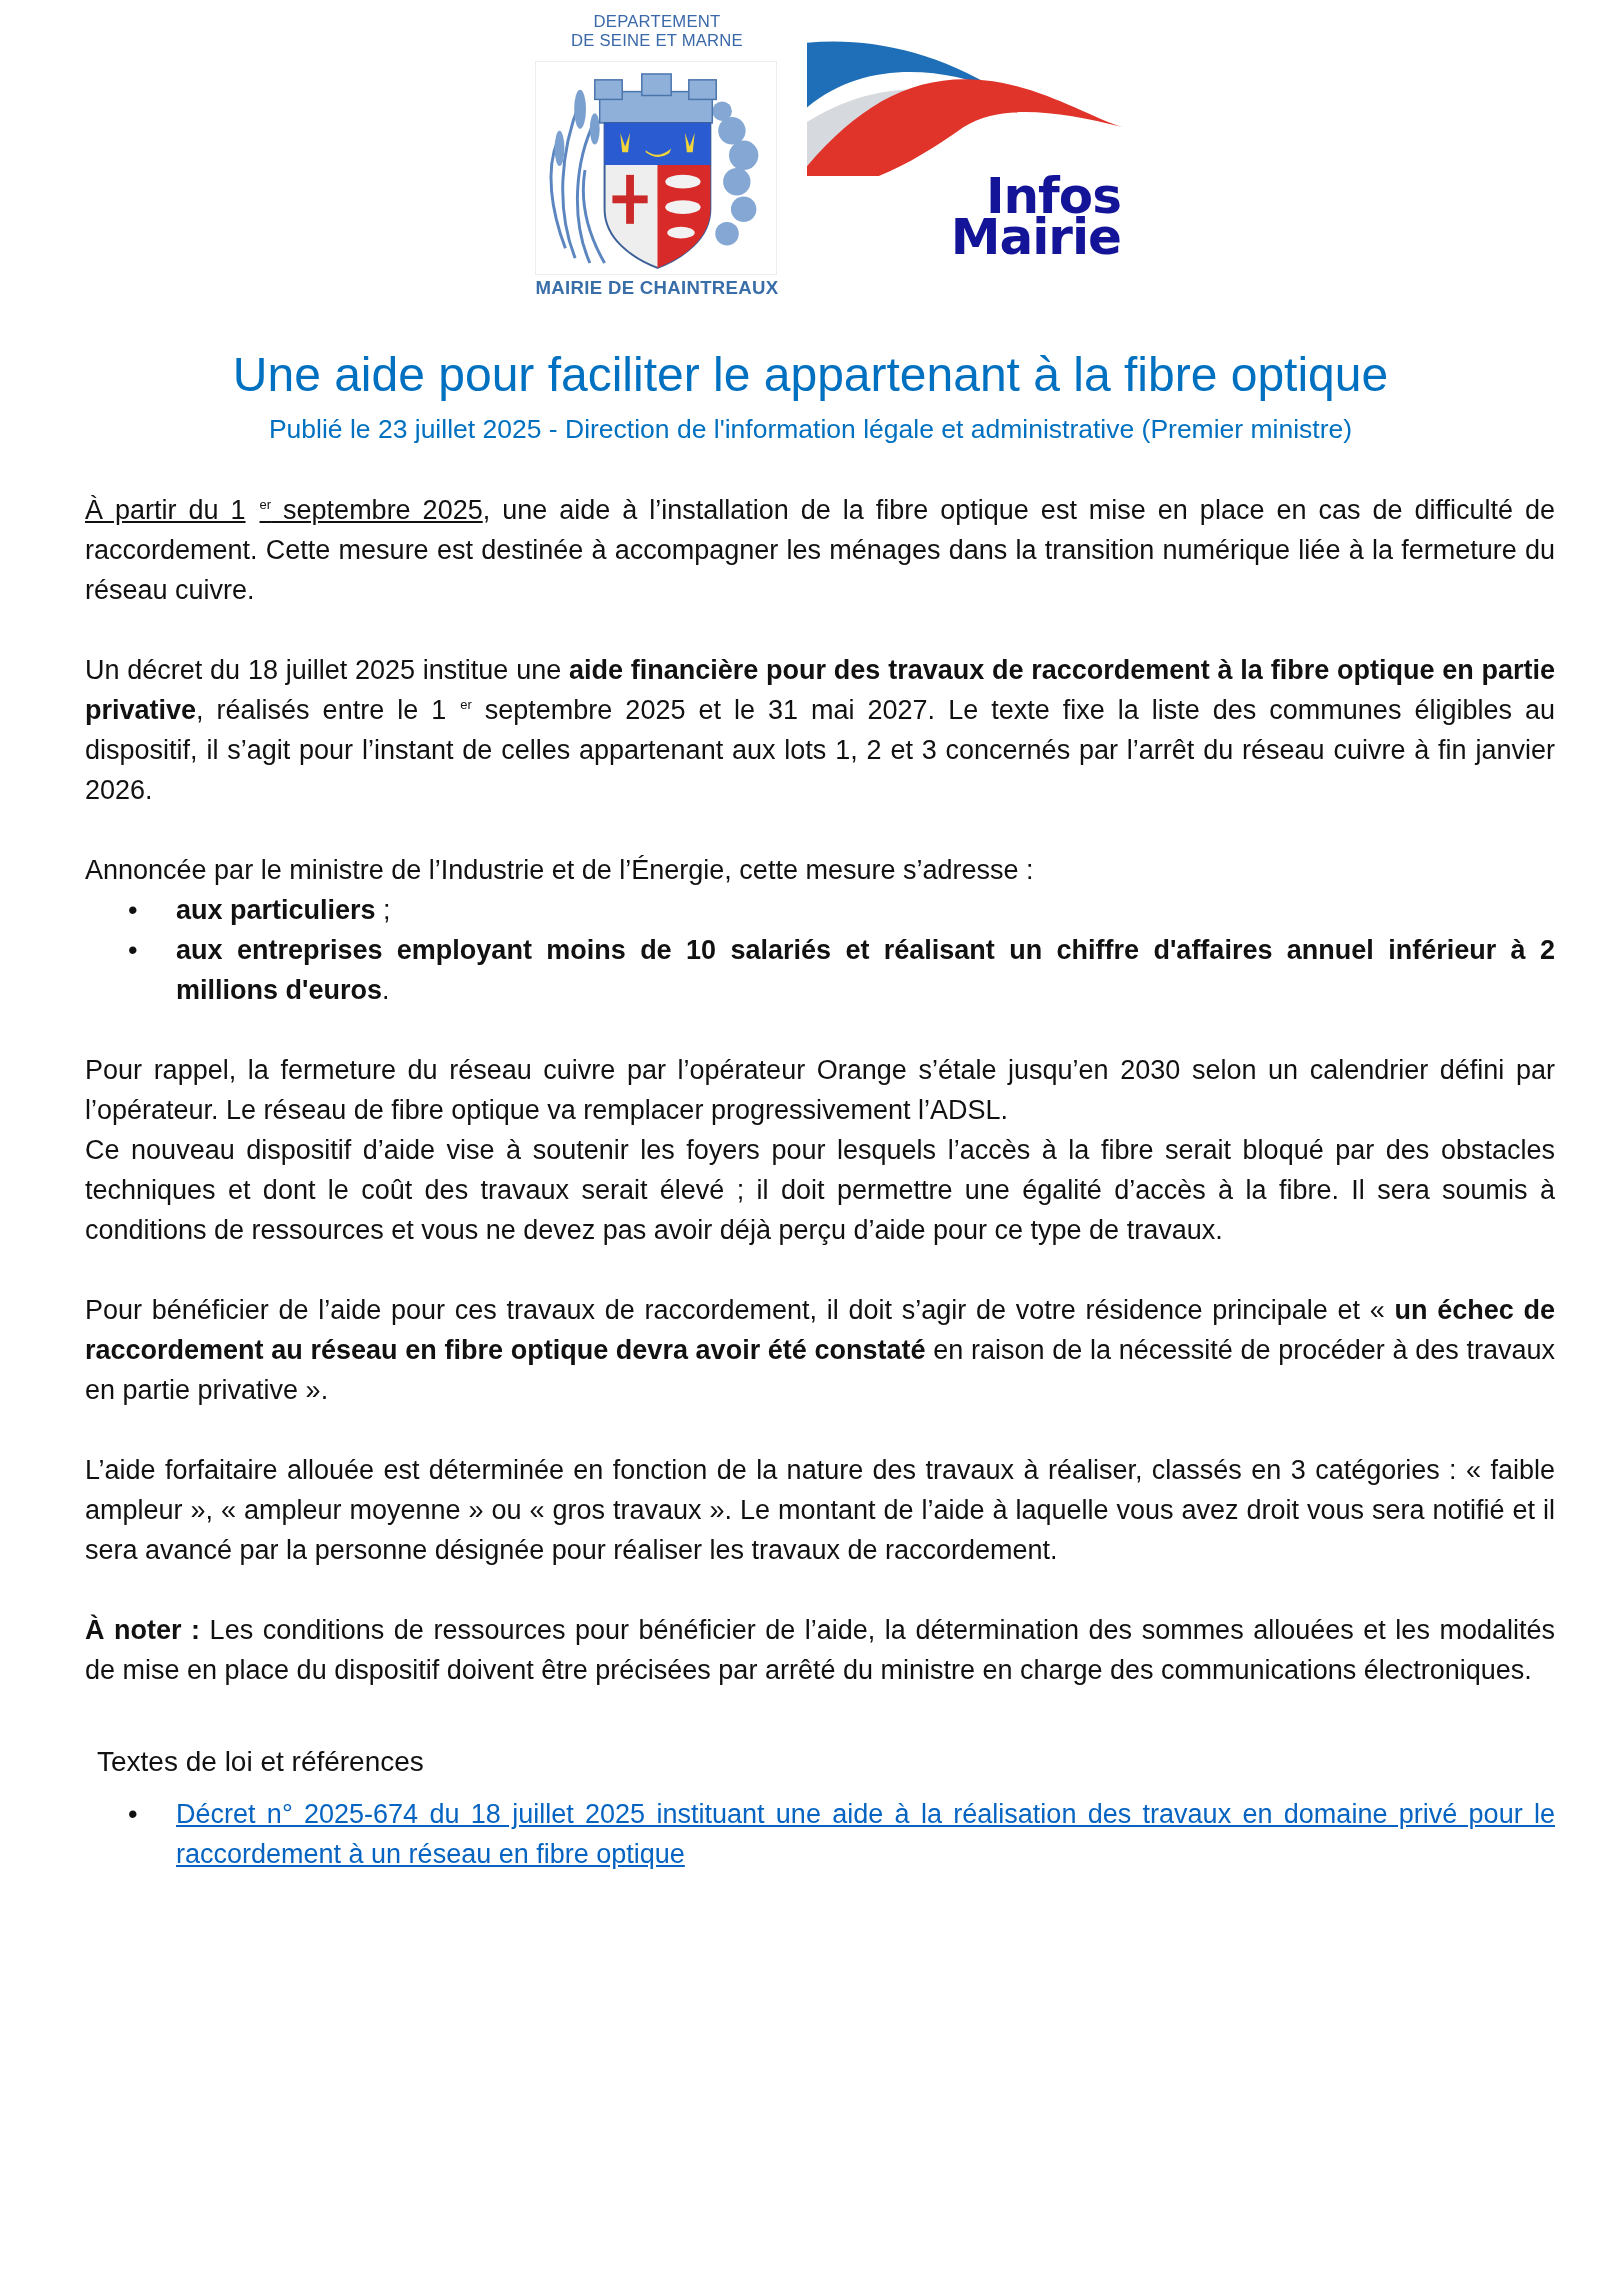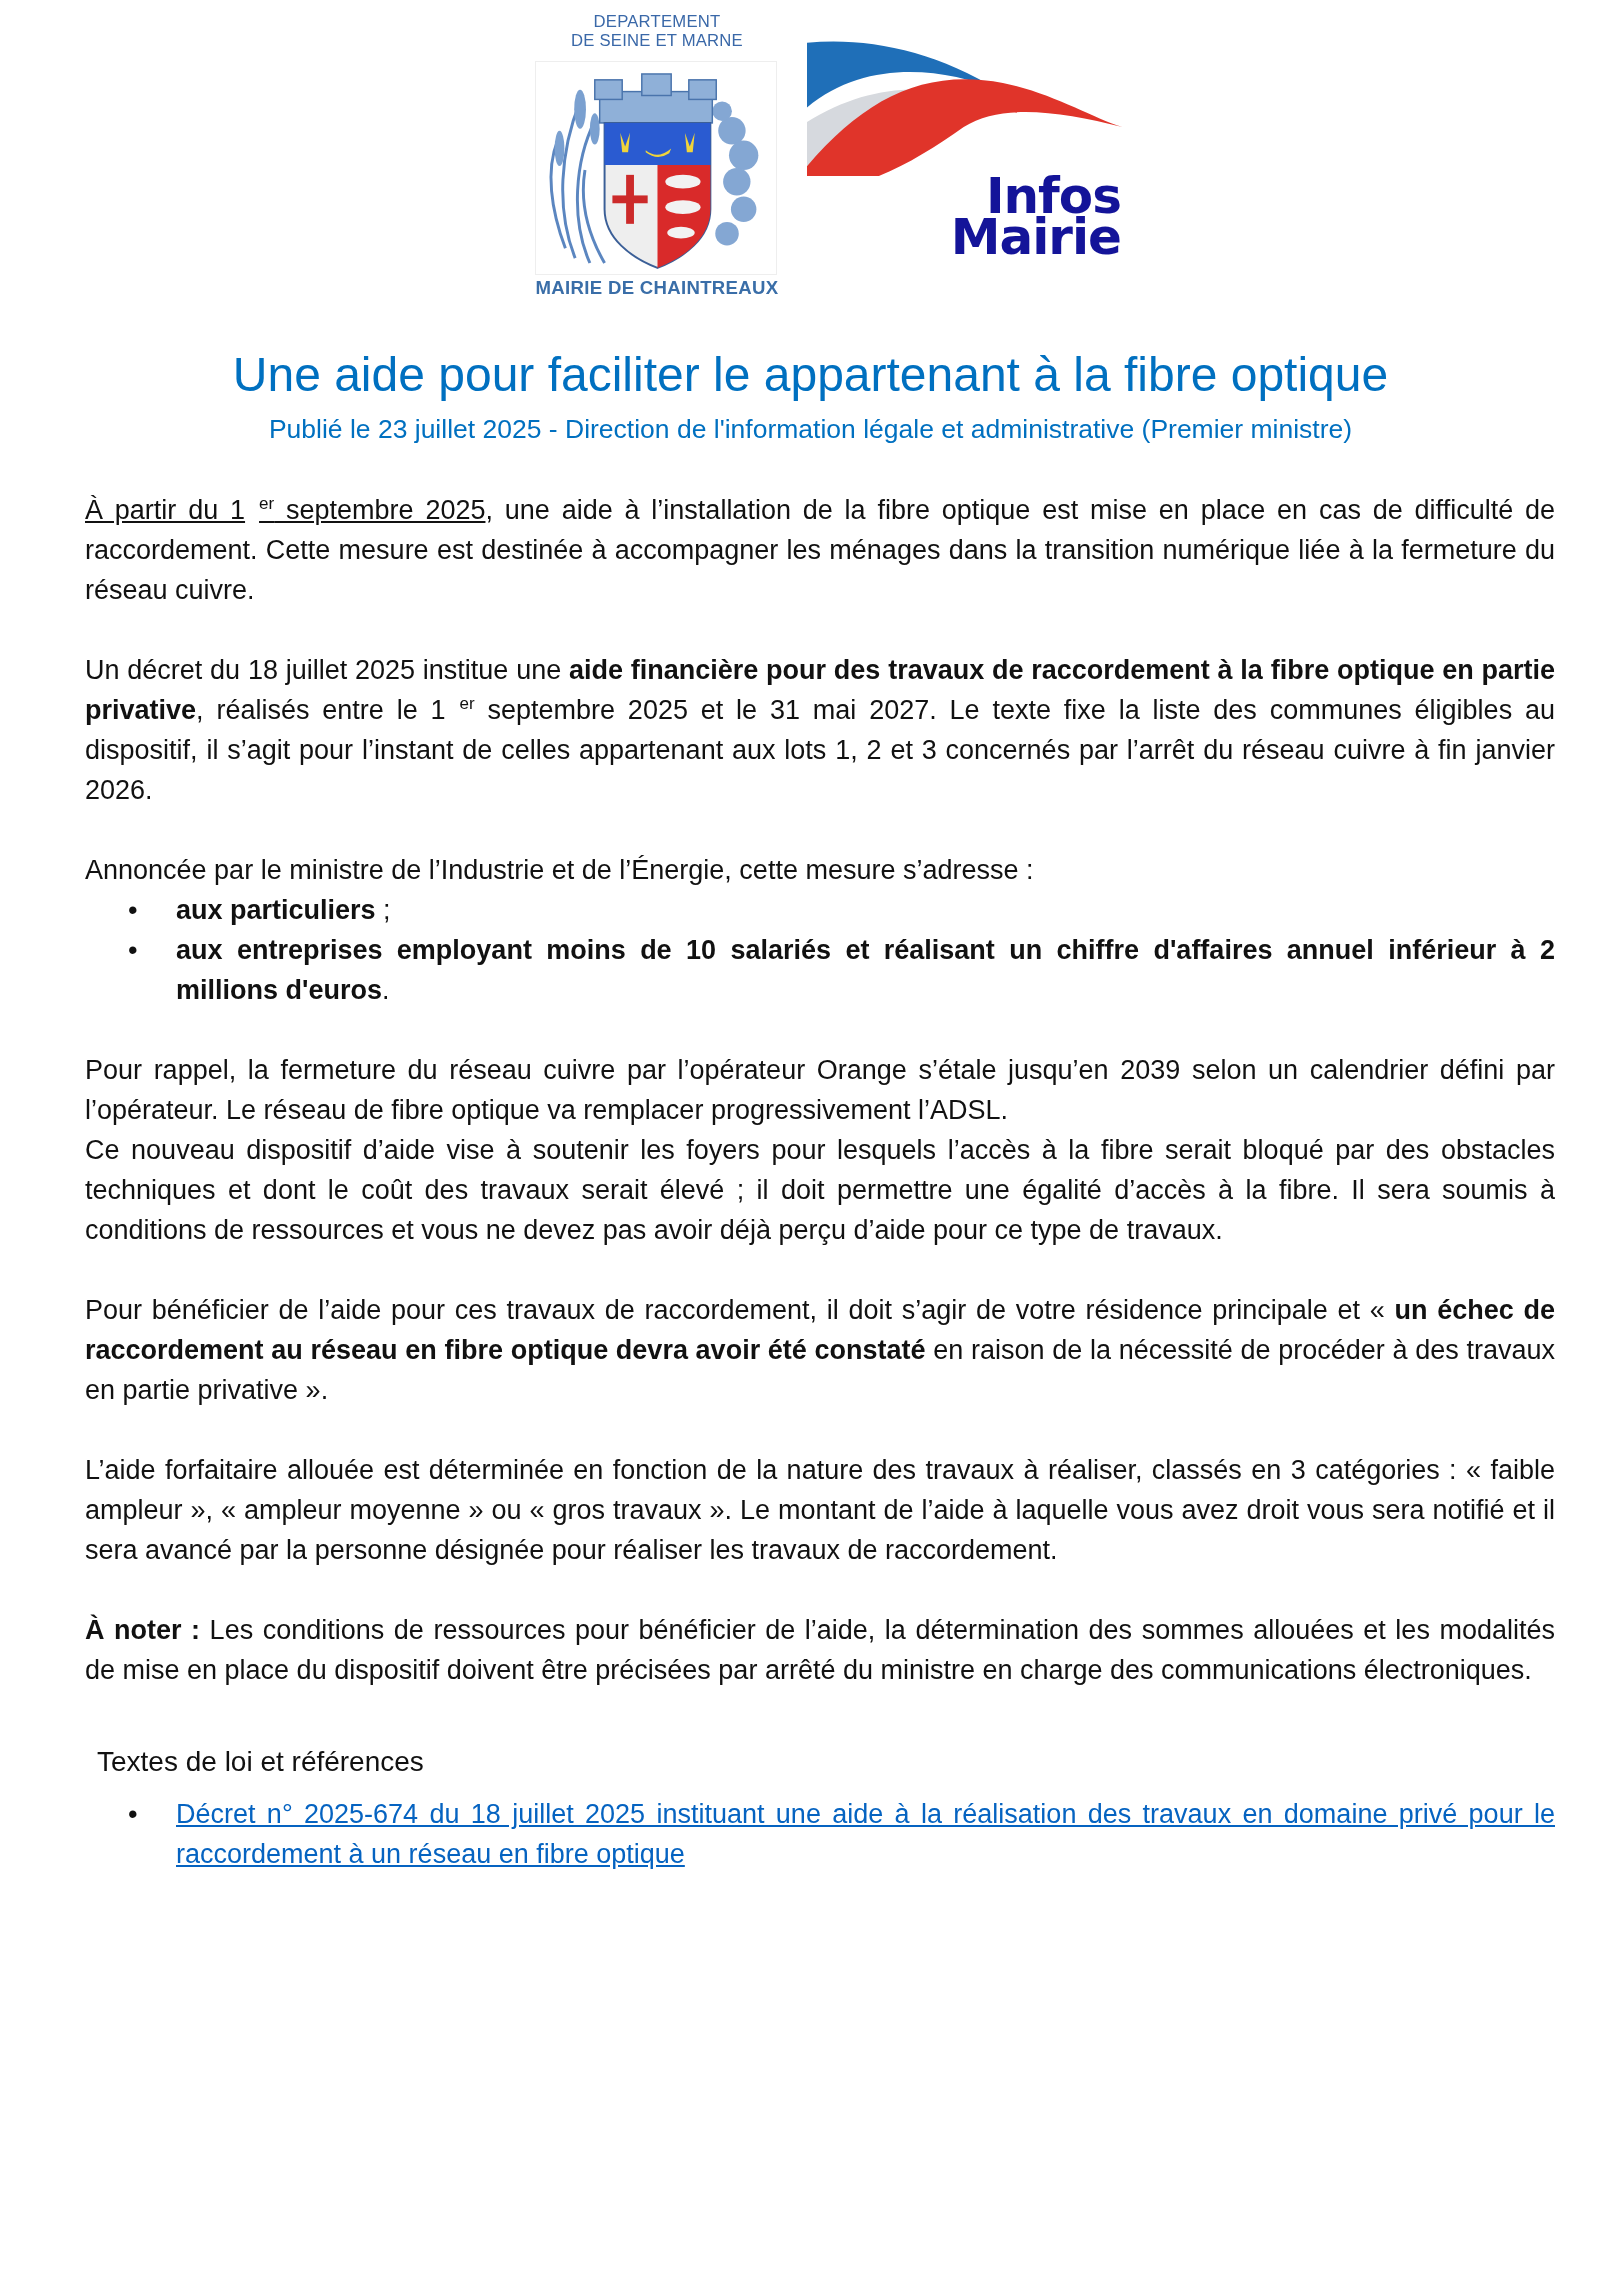--- a/index.html
+++ b/index.html
@@ -31,21 +31,21 @@
     }
     .subtitle {
       position: absolute; top: 413px; left: 0; width: 1621px; text-align: center;
       color: #0070c0; font-size: 26.5px; line-height: 33px;
     }
     .body { position: absolute; left: 85px; top: 490px; width: 1470px; font-size: 27px; line-height: 40px; }
     .p { margin: 0; text-align: justify; }
     .gap { height: 40px; }
     .u { text-decoration: underline; }
     .b { font-weight: bold; }
-    sup { font-size: 17px; line-height: 0; vertical-align: super; margin-left: 14px; }
+    sup { font-size: 13px; line-height: 0; vertical-align: super; margin-left: 14px; }
     ul.bul { list-style: none; margin: 0; padding: 0; }
     ul.bul li { position: relative; padding-left: 91px; text-align: justify; }
     ul.bul li .dot {
       position: absolute; left: 43px; top: 0; font-size: 27.4px;
     }
     .heading-refs { margin: 12px; font-size: 28px; line-height: 40px; }
     a.link { color: #0563c1; text-decoration: underline; }
   </style>
 </head>
 <body>
@@ -135,21 +135,21 @@
   <p class="p"><span>Un décret du 18 juillet 2025 institue une </span><span class="b">aide financière pour des travaux de raccordement à la fibre optique en partie privative</span><span>, réalisés entre le 1</span><sup>er</sup><span> septembre 2025 et le 31 mai 2027. Le texte fixe la liste des communes éligibles au dispositif, il s’agit pour l’instant de celles appartenant aux lots 1, 2 et 3 concernés par l’arrêt du réseau cuivre à fin janvier 2026.</span></p>
   <div class="gap"></div>
 
   <p class="p">Annoncée par le ministre de l’Industrie et de l’Énergie, cette mesure s’adresse :</p>
   <ul class="bul">
     <li><span class="dot">•</span><span class="b">aux particuliers</span><span> ;</span></li>
     <li><span class="dot">•</span><span class="b">aux entreprises employant moins de 10 salariés et réalisant un chiffre d'affaires annuel inférieur à 2 millions d'euros</span><span>.</span></li>
   </ul>
   <div class="gap"></div>
 
-  <p class="p">Pour rappel, la fermeture du réseau cuivre par l’opérateur Orange s’étale jusqu’en 2039 selon un calendrier défini par l’opérateur. Le réseau de fibre optique va remplacer progressivement l’ADSL.</p>
+  <p class="p">Pour rappel, la fermeture du réseau cuivre par l’opérateur Orange s’étale jusqu’en 2030 selon un calendrier défini par l’opérateur. Le réseau de fibre optique va remplacer progressivement l’ADSL.</p>
   <p class="p">Ce nouveau dispositif d’aide vise à soutenir les foyers pour lesquels l’accès à la fibre serait bloqué par des obstacles techniques et dont le coût des travaux serait élevé ; il doit permettre une égalité d’accès à la fibre. Il sera soumis à conditions de ressources et vous ne devez pas avoir déjà perçu d’aide pour ce type de travaux.</p>
   <div class="gap"></div>
 
   <p class="p"><span>Pour bénéficier de l’aide pour ces travaux de raccordement, il doit s’agir de votre résidence principale et « </span><span class="b">un échec de raccordement au réseau en fibre optique devra avoir été constaté</span><span> en raison de la nécessité de procéder à des travaux en partie privative ».</span></p>
   <div class="gap"></div>
 
   <p class="p">L’aide forfaitaire allouée est déterminée en fonction de la nature des travaux à réaliser, classés en 3 catégories : « faible ampleur », « ampleur moyenne » ou « gros travaux ». Le montant de l’aide à laquelle vous avez droit vous sera notifié et il sera avancé par la personne désignée pour réaliser les travaux de raccordement.</p>
   <div class="gap"></div>
 
   <p class="p"><span class="b">À noter :</span><span> Les conditions de ressources pour bénéficier de l’aide, la détermination des sommes allouées et les modalités de mise en place du dispositif doivent être précisées par arrêté du ministre en charge des communications électroniques.</span></p>

